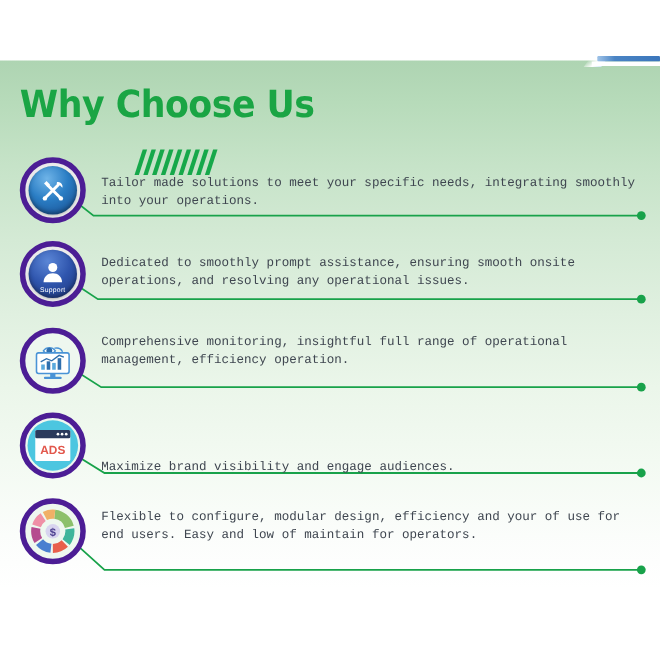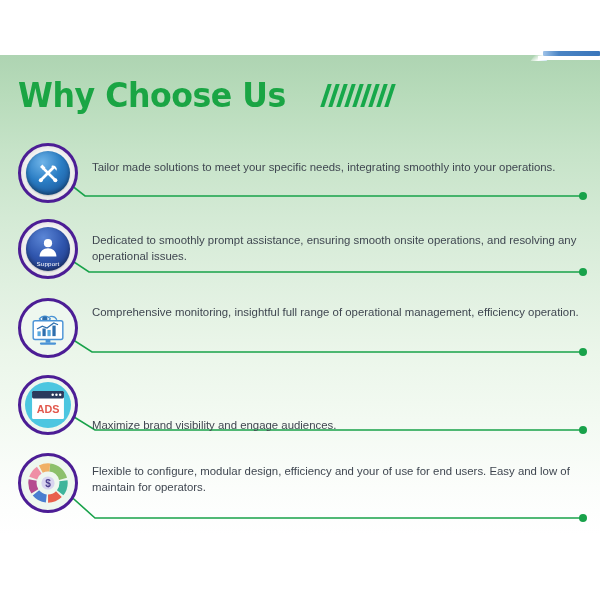--- a/index.html
+++ b/index.html
@@ -54,20 +54,21 @@
     transform: skewX(-35deg);
   }
 
   
   .title-wrap {
     position: absolute;
     left: 18px; top: 76px;
     display: flex;
     align-items: center;
     gap: 22px;
+    flex-direction: column;
   }
   .title {
     font-family: "DejaVu Sans", sans-serif;
     font-weight: bold;
     font-size: 34px;
     letter-spacing: -0.5px;
     color: #1aa544;
     line-height: 38px;
     transform: scaleX(0.93);
     transform-origin: left center;
@@ -92,21 +93,21 @@
     width: 600px; height: 600px;
   }
   .row { position: absolute; left: 0; width: 600px; }
 
   
   .medallion {
     position: absolute;
     left: 18px;
     width: 60px; height: 60px;
     border-radius: 50%;
-    border: 3px solid #4c1d95;
+    border: 5px solid #4c1d95;
     background: #eef7ef;
     display: flex;
     align-items: center;
     justify-content: center;
   }
   .medallion.ringed {
     background: radial-gradient(circle at 50% 50%, #ffffff 54%, #f1f1f1 62%, #e2e2e2 74%, #f6f6f6 100%);
   }
   .medallion .inner {
     width: 44px; height: 44px;
@@ -124,21 +125,21 @@
     box-shadow: inset 0 -2px 4px rgba(0,0,0,.35), 0 1px 2px rgba(0,0,0,.25);
   }
   .medallion .inner.cyan { background: #4cc6e0; }
   .medallion .inner.plain { background: transparent; }
 
   
   .row-text {
     position: absolute;
     left: 92px;
     width: 490px;
-    font-family: Liberation Sans, sans-serif;
+    font-family: Liberation Mono, monospace;
     font-size: 11.4px;
     line-height: 16px;
     color: #3f4650;
   }
 
   
   .connector { position: absolute; left: 0; top: 0; }
   .dot {
     position: absolute;
     width: 8px; height: 8px;

